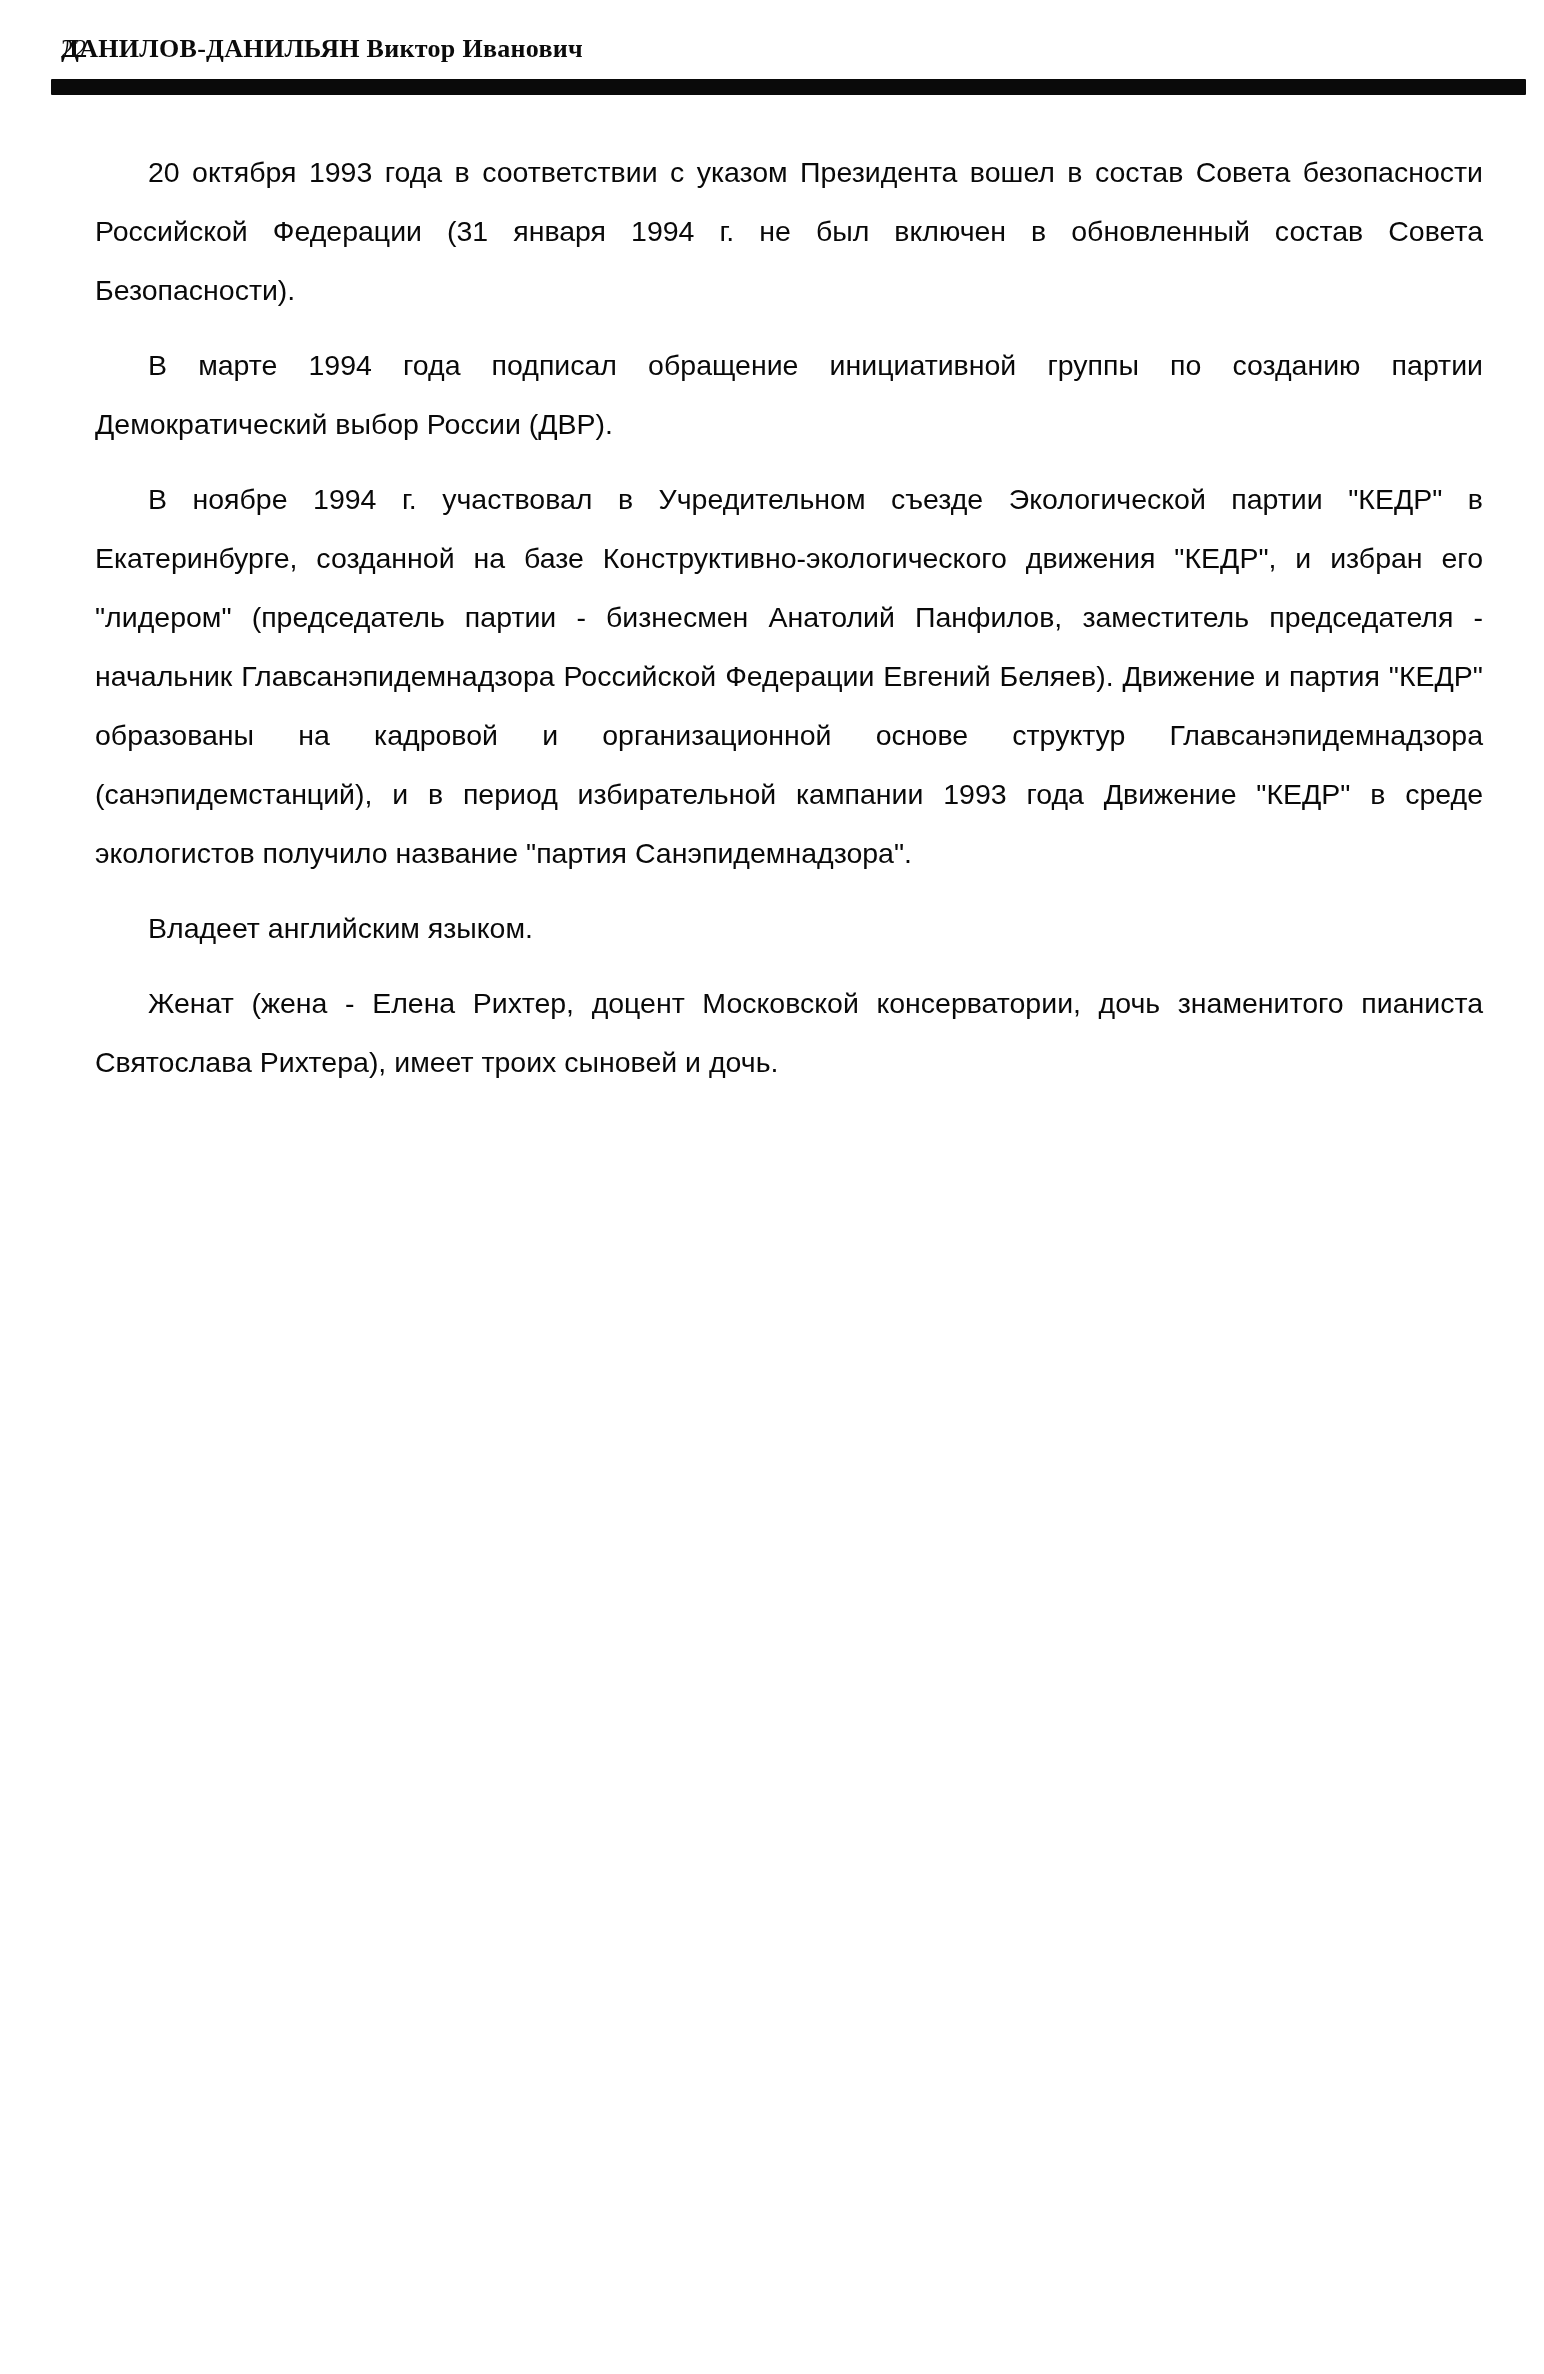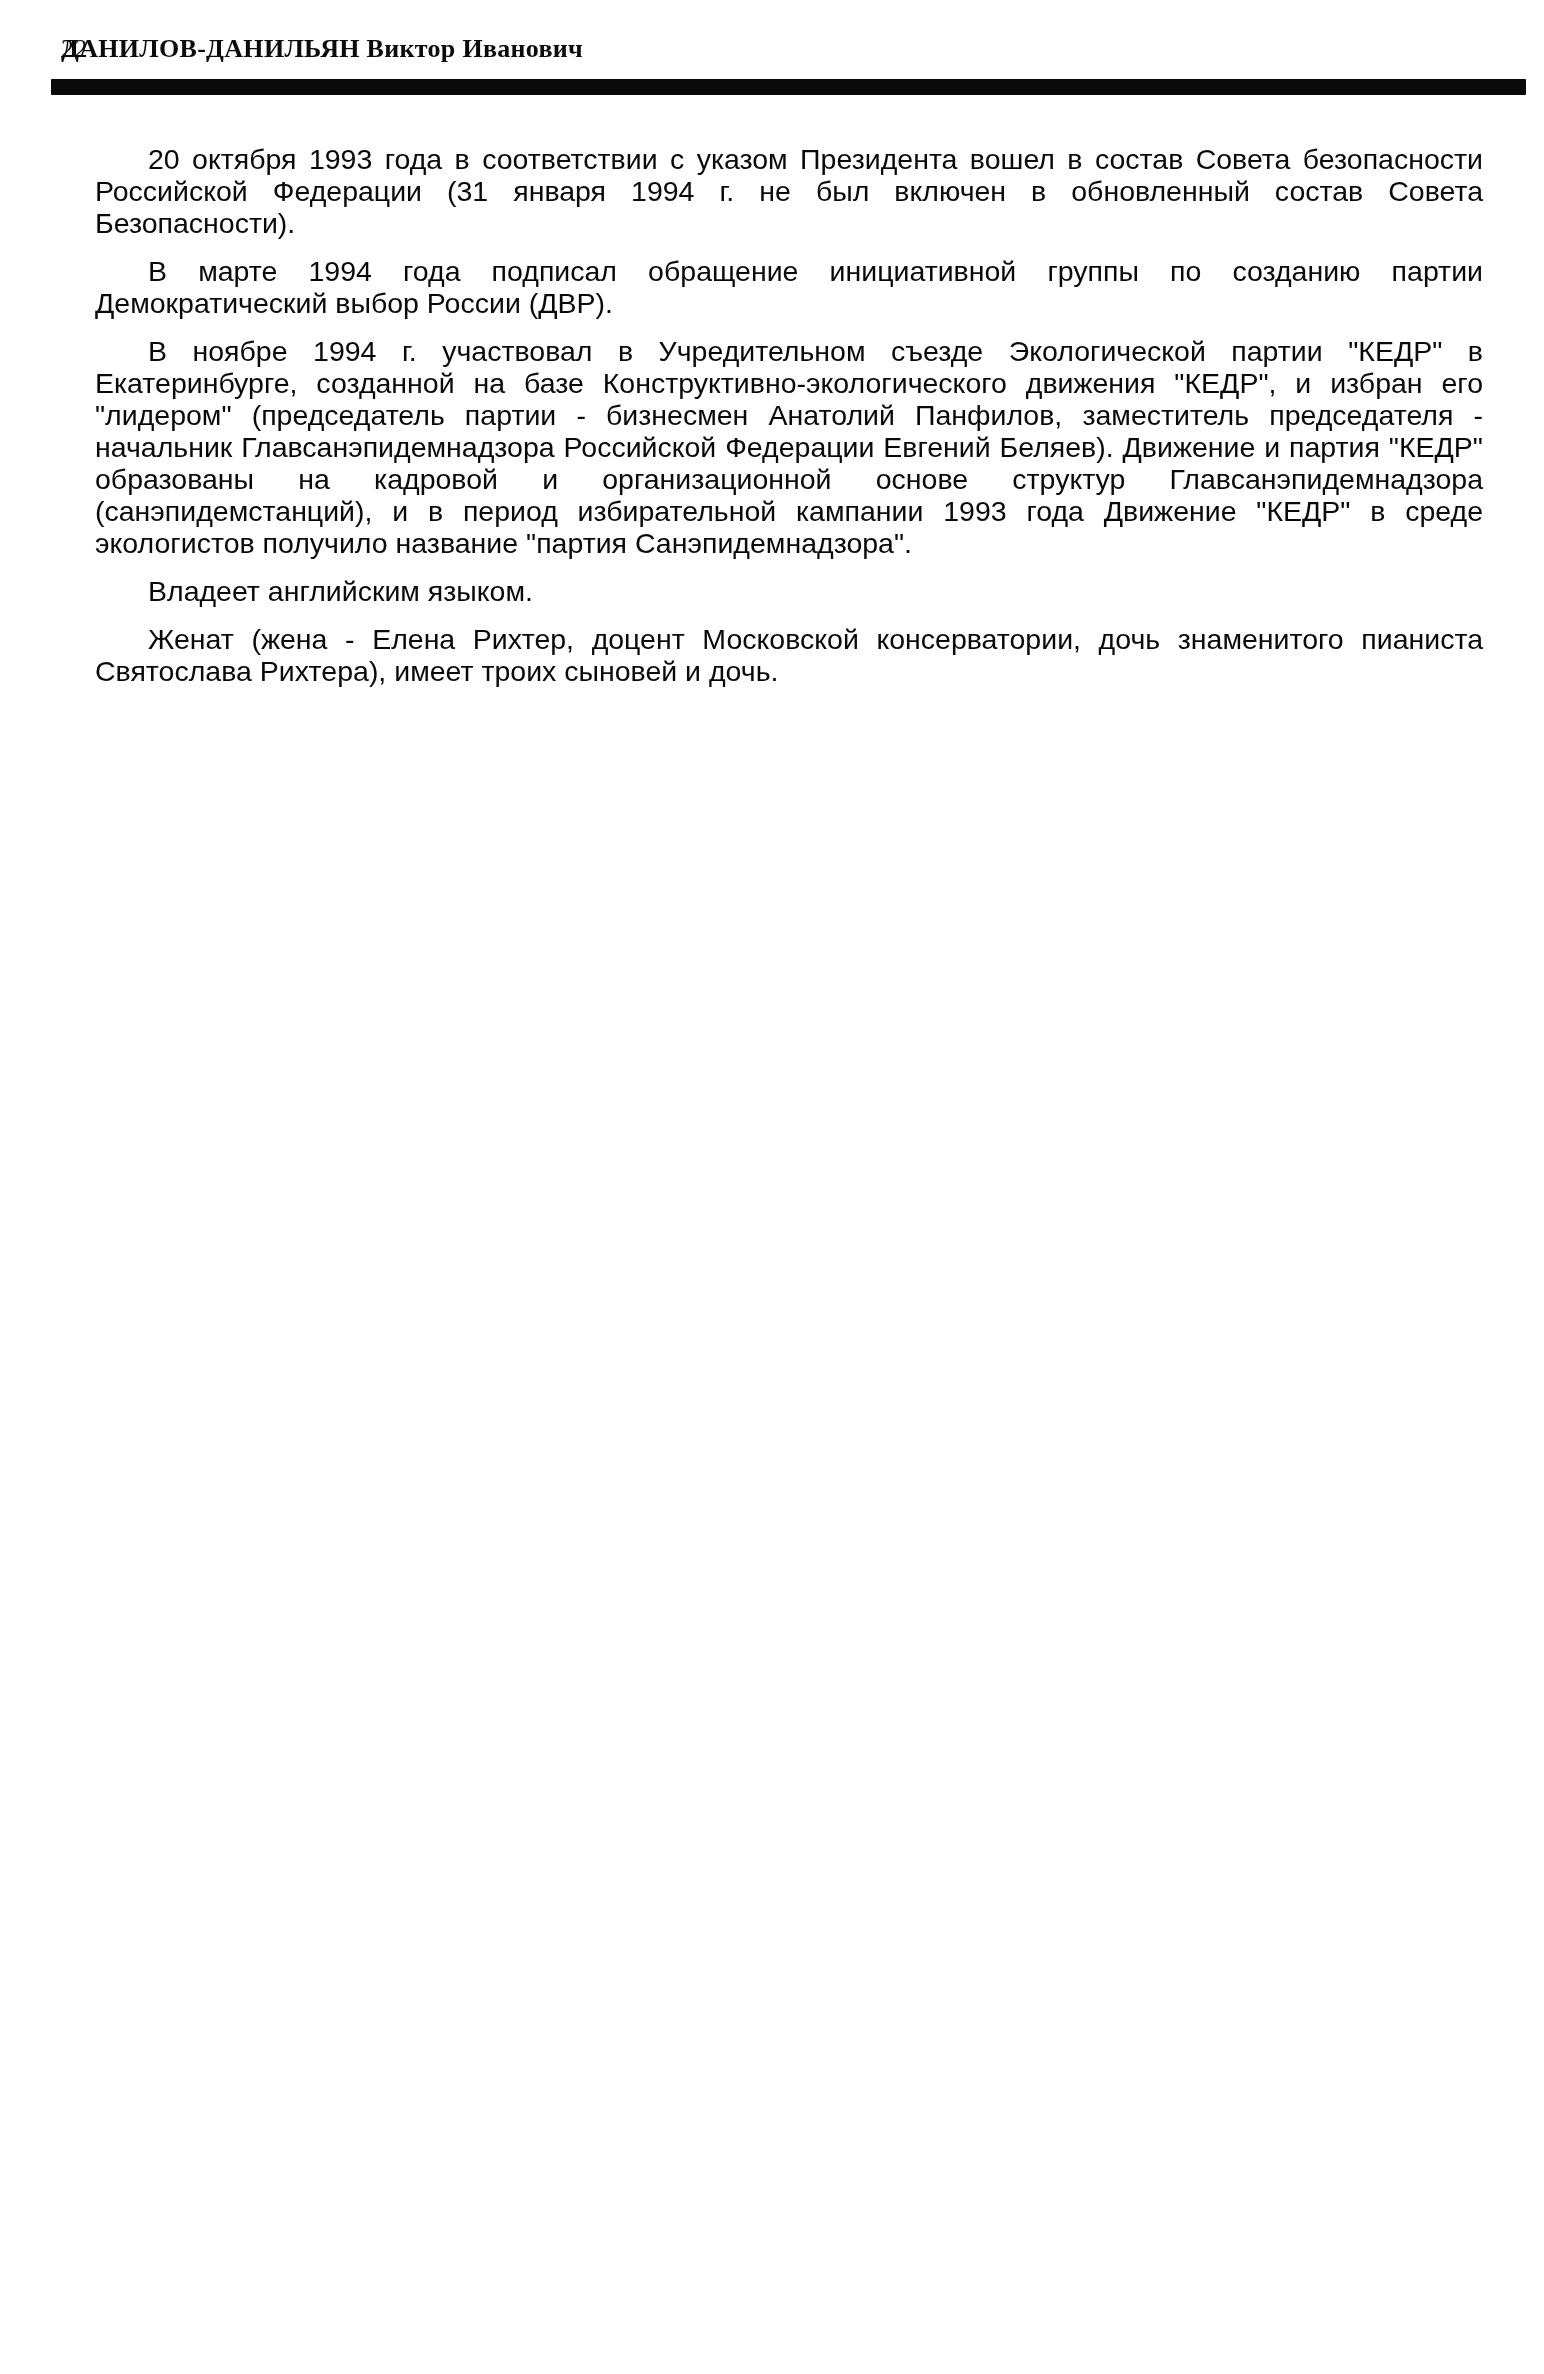--- a/index.html
+++ b/index.html
@@ -49,21 +49,21 @@
     height: 4.8px;
     background: #0a0a0a;
     border-radius: 1px;
   }
 
   
   .text-block {
     margin: 32px 54px 12px 55px;
     font-family: "Liberation Sans", "DejaVu Sans", sans-serif;
     font-size: 28.5px;
-    line-height: 32px;
+    line-height: 59px;
     color: #090909;
   }
 
   .text-block p {
     text-align: justify;
     text-indent: 53px;
   }
 </style>
 </head>
 <body>

